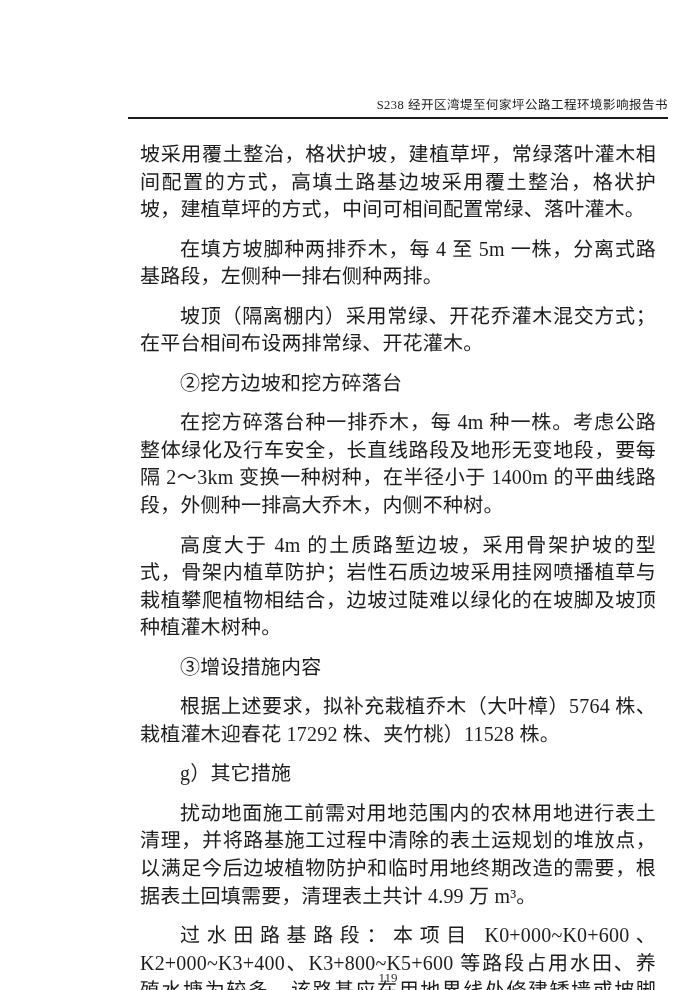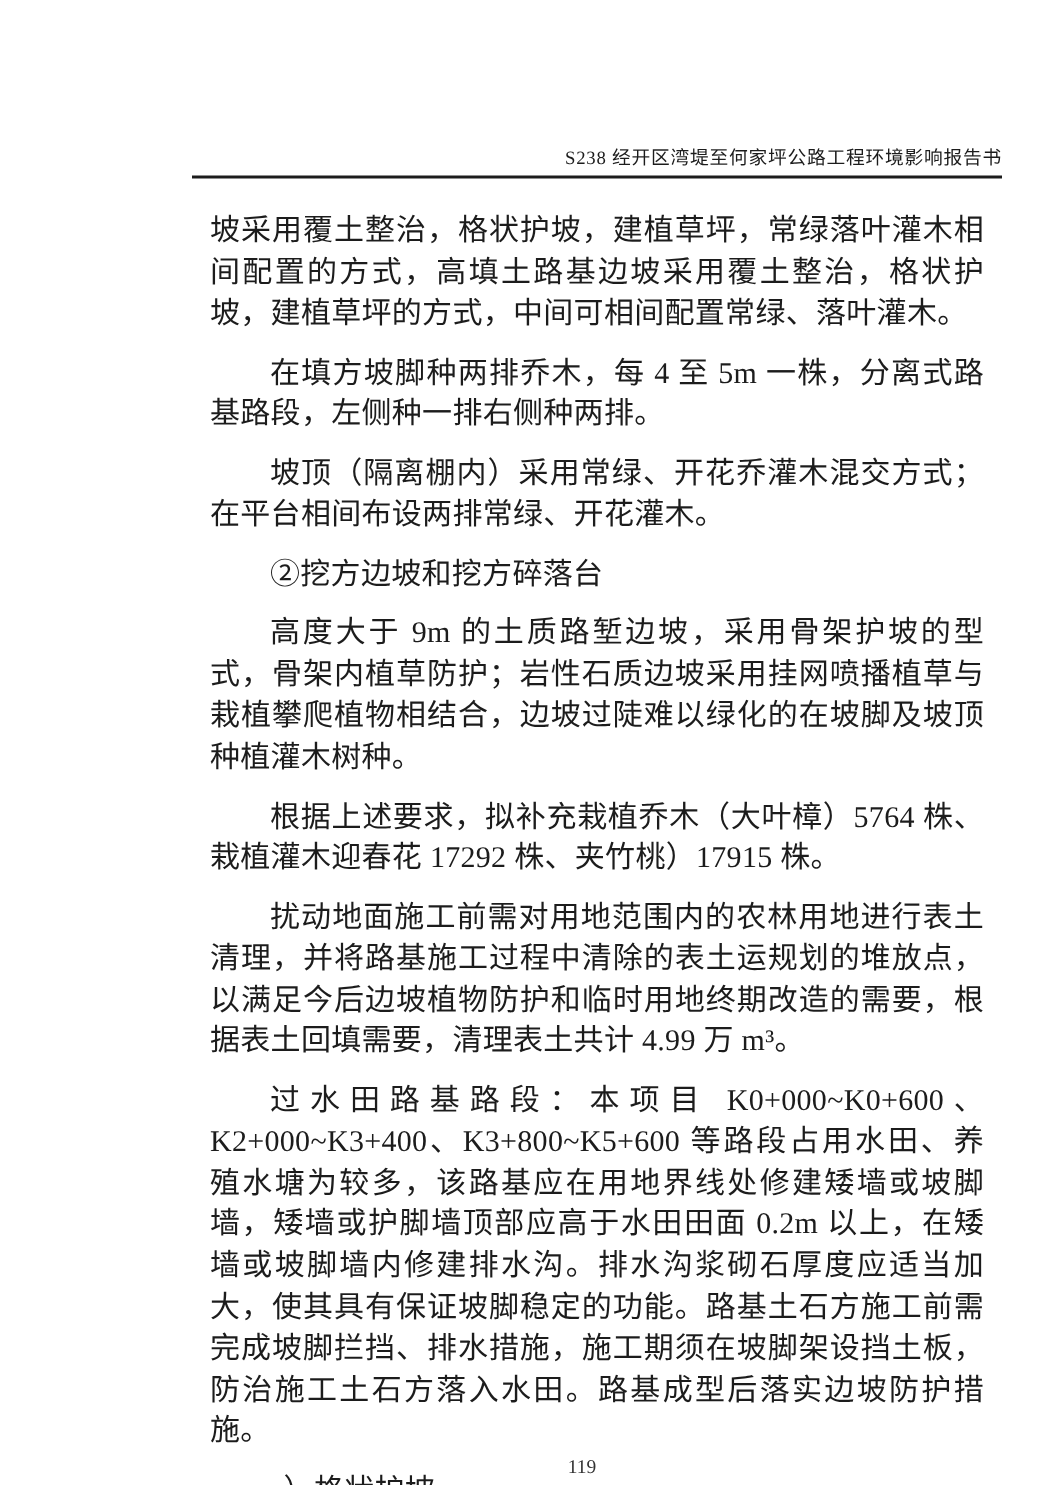--- a/index.html
+++ b/index.html
@@ -56,21 +56,24 @@
 <body>
 
 <div class="page">
   <div class="running-header">S238 经开区湾堤至何家坪公路工程环境影响报告书</div>
   <div class="header-rule"></div>
   <div class="doc-body">
       <p class="cont">坡采用覆土整治，格状护坡，建植草坪，常绿落叶灌木相间配置的方式，高填土路基边坡采用覆土整治，格状护坡，建植草坪的方式，中间可相间配置常绿、落叶灌木。</p>
       <p class="para">在填方坡脚种两排乔木，每 4 至 5m 一株，分离式路基路段，左侧种一排右侧种两排。</p>
       <p class="para">坡顶（隔离棚内）采用常绿、开花乔灌木混交方式；在平台相间布设两排常绿、开花灌木。</p>
       <p class="para">②挖方边坡和挖方碎落台</p>
-      <p class="para">高度大于 9m 的土质路堑边坡，采用骨架护坡的型式，骨架内植草防护；岩性石质边坡采用挂网喷播植草与栽植攀爬植物相结合，边坡过陡难以绿化的在坡脚及坡顶种植灌木树种。</p>
-      <p class="para">根据上述要求，拟补充栽植乔木（大叶樟）5764 株、栽植灌木迎春花 17292 株、夹竹桃）17915 株。</p>
+      <p class="para">在挖方碎落台种一排乔木，每 4m 种一株。考虑公路整体绿化及行车安全，长直线路段及地形无变地段，要每隔 2～3km 变换一种树种，在半径小于 1400m 的平曲线路段，外侧种一排高大乔木，内侧不种树。</p>
+      <p class="para">高度大于 4m 的土质路堑边坡，采用骨架护坡的型式，骨架内植草防护；岩性石质边坡采用挂网喷播植草与栽植攀爬植物相结合，边坡过陡难以绿化的在坡脚及坡顶种植灌木树种。</p>
+      <p class="para">③增设措施内容</p>
+      <p class="para">根据上述要求，拟补充栽植乔木（大叶樟）5764 株、栽植灌木迎春花 17292 株、夹竹桃）11528 株。</p>
+      <p class="para">g）其它措施</p>
       <p class="para">扰动地面施工前需对用地范围内的农林用地进行表土清理，并将路基施工过程中清除的表土运规划的堆放点，以满足今后边坡植物防护和临时用地终期改造的需要，根据表土回填需要，清理表土共计 4.99 万 m³。</p>
       <p class="para">过水田路基路段：本项目 K0+000~K0+600、K2+000~K3+400、K3+800~K5+600 等路段占用水田、养殖水塘为较多，该路基应在用地界线处修建矮墙或坡脚墙，矮墙或护脚墙顶部应高于水田田面 0.2m 以上，在矮墙或坡脚墙内修建排水沟。排水沟浆砌石厚度应适当加大，使其具有保证坡脚稳定的功能。路基土石方施工前需完成坡脚拦挡、排水措施，施工期须在坡脚架设挡土板，防治施工土石方落入水田。路基成型后落实边坡防护措施。</p>
       <p class="para">a）格状护坡</p>
       <p class="para">1）桥梁施工区施工前，应完善桥两端路基的截排水设施，新增排水沟 280 m；</p>
     </div>
   <div class="page-footer">119</div>
 </div>
 
 </body></html>

